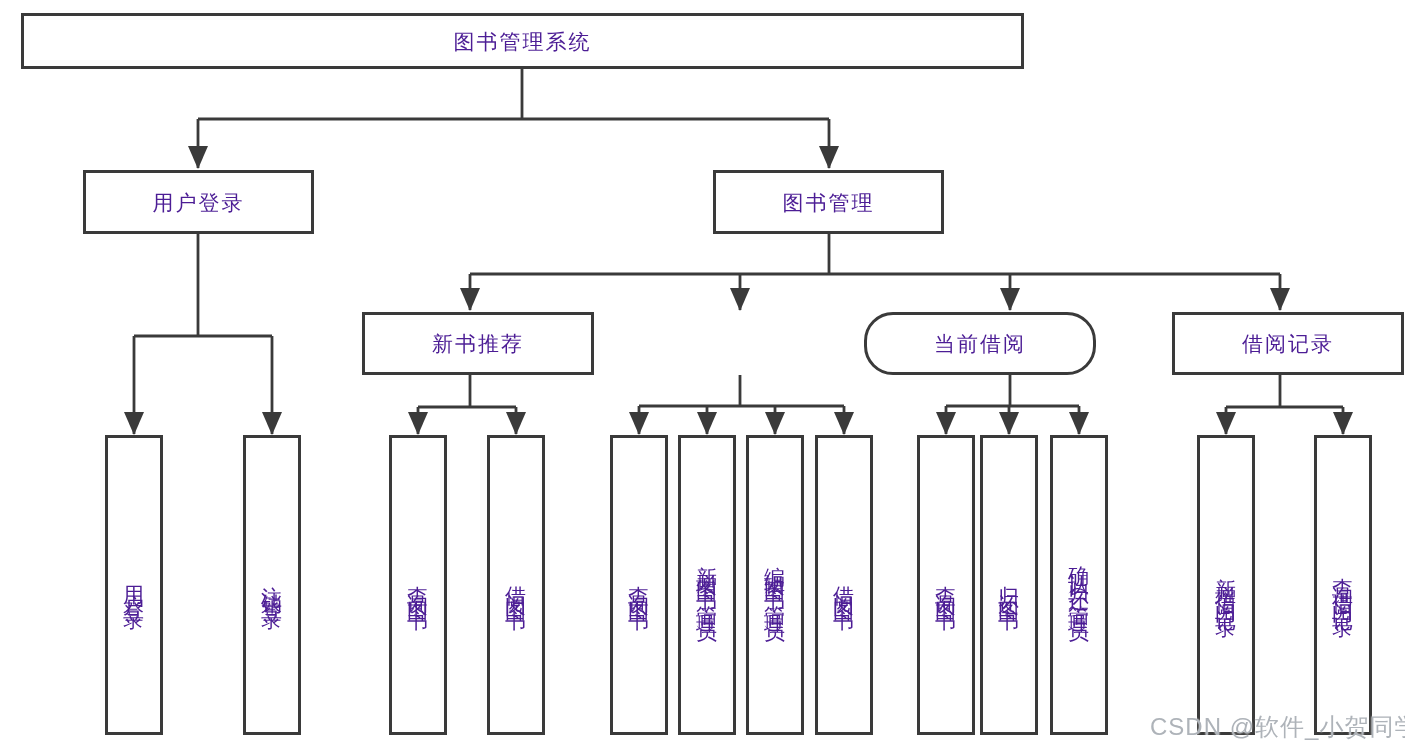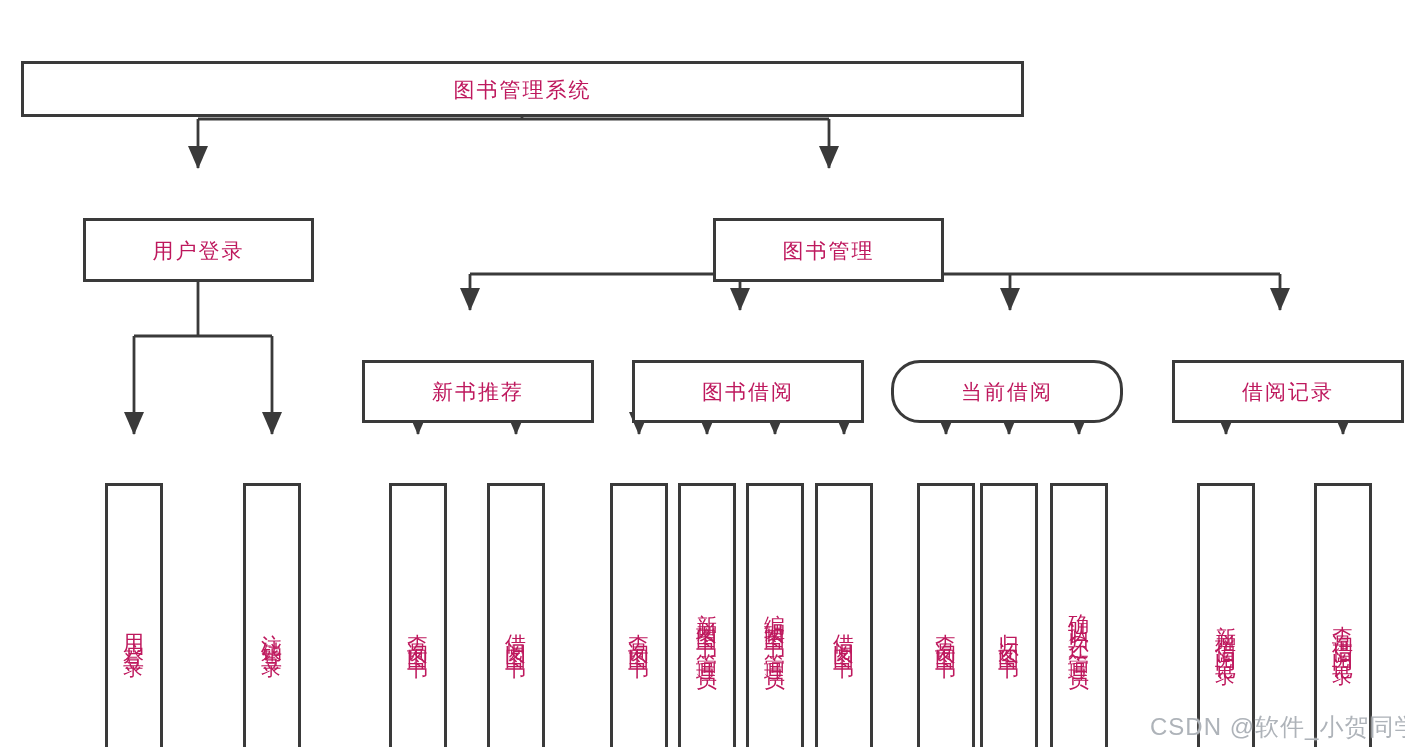--- a/index.html
+++ b/index.html
@@ -12,44 +12,43 @@
   }
   #wires { position:absolute; left:0; top:0; width:1405px; height:747px; }
   .node {
     position:absolute;
     box-sizing:border-box;
     border:3px solid #3a3a3a;
     background:#ffffff;
     display:flex;
     align-items:center;
     justify-content:center;
-    color:#be185d;
+    color:#4c1d95;
     font-size:21px;
     letter-spacing:2px;
     text-align:right;
     line-height:1;
-    margin-top:48px;
   }
   .leaf {
     writing-mode:vertical-rl;
     text-orientation:mixed;
     letter-spacing:8px;
     font-size:21px;
     padding:4px 0;
   }
   
   .n-root  { left:21px;  top:13px;  width:1003px; height:56px; }
   
   .n-login { left:83px;  top:170px; width:231px;  height:64px; }
   .n-mgmt  { left:713px; top:170px; width:231px;  height:64px; }
   
   .lvl3 { top:312px; width:232px; height:63px; }
   .n-rec  { left:362px;  }
   .n-bor  { left:632px;  }
-  .n-cur  { left:891px;border-radius:29px;  }
+  .n-cur  { left:864px;border-radius:29px;  }
   .n-log  { left:1172px; }
   
   .lf { top:435px; width:58px; height:300px; }
   .lf-a1 { left:105px;  }
   .lf-a2 { left:243px;  }
   .lf-b1 { left:389px;  }
   .lf-b2 { left:487px;  }
   .lf-c1 { left:610px;  }
   .lf-c2 { left:678px;  }
   .lf-c3 { left:746px;  }
@@ -124,21 +123,20 @@
       <path d="M1343 407 V434" marker-end="url(#ah)"></path>
     </g>
   </svg>
 
   <div class="node n-root">图书管理系统</div>
 
   <div class="node n-login">用户登录</div>
   <div class="node n-mgmt">图书管理</div>
 
   <div class="node lvl3 n-rec">新书推荐</div>
-  <div class="node lvl3 n-bor">图书借阅</div>
   <div class="node lvl3 n-cur">当前借阅</div>
   <div class="node lvl3 n-log">借阅记录</div>
 
   <div class="node leaf lf lf-a1">用户登录</div>
   <div class="node leaf lf lf-a2">注销登录</div>
 
   <div class="node leaf lf lf-b1">查询图书</div>
   <div class="node leaf lf lf-b2">借阅图书</div>
 
   <div class="node leaf lf lf-c1">查询图书</div>

